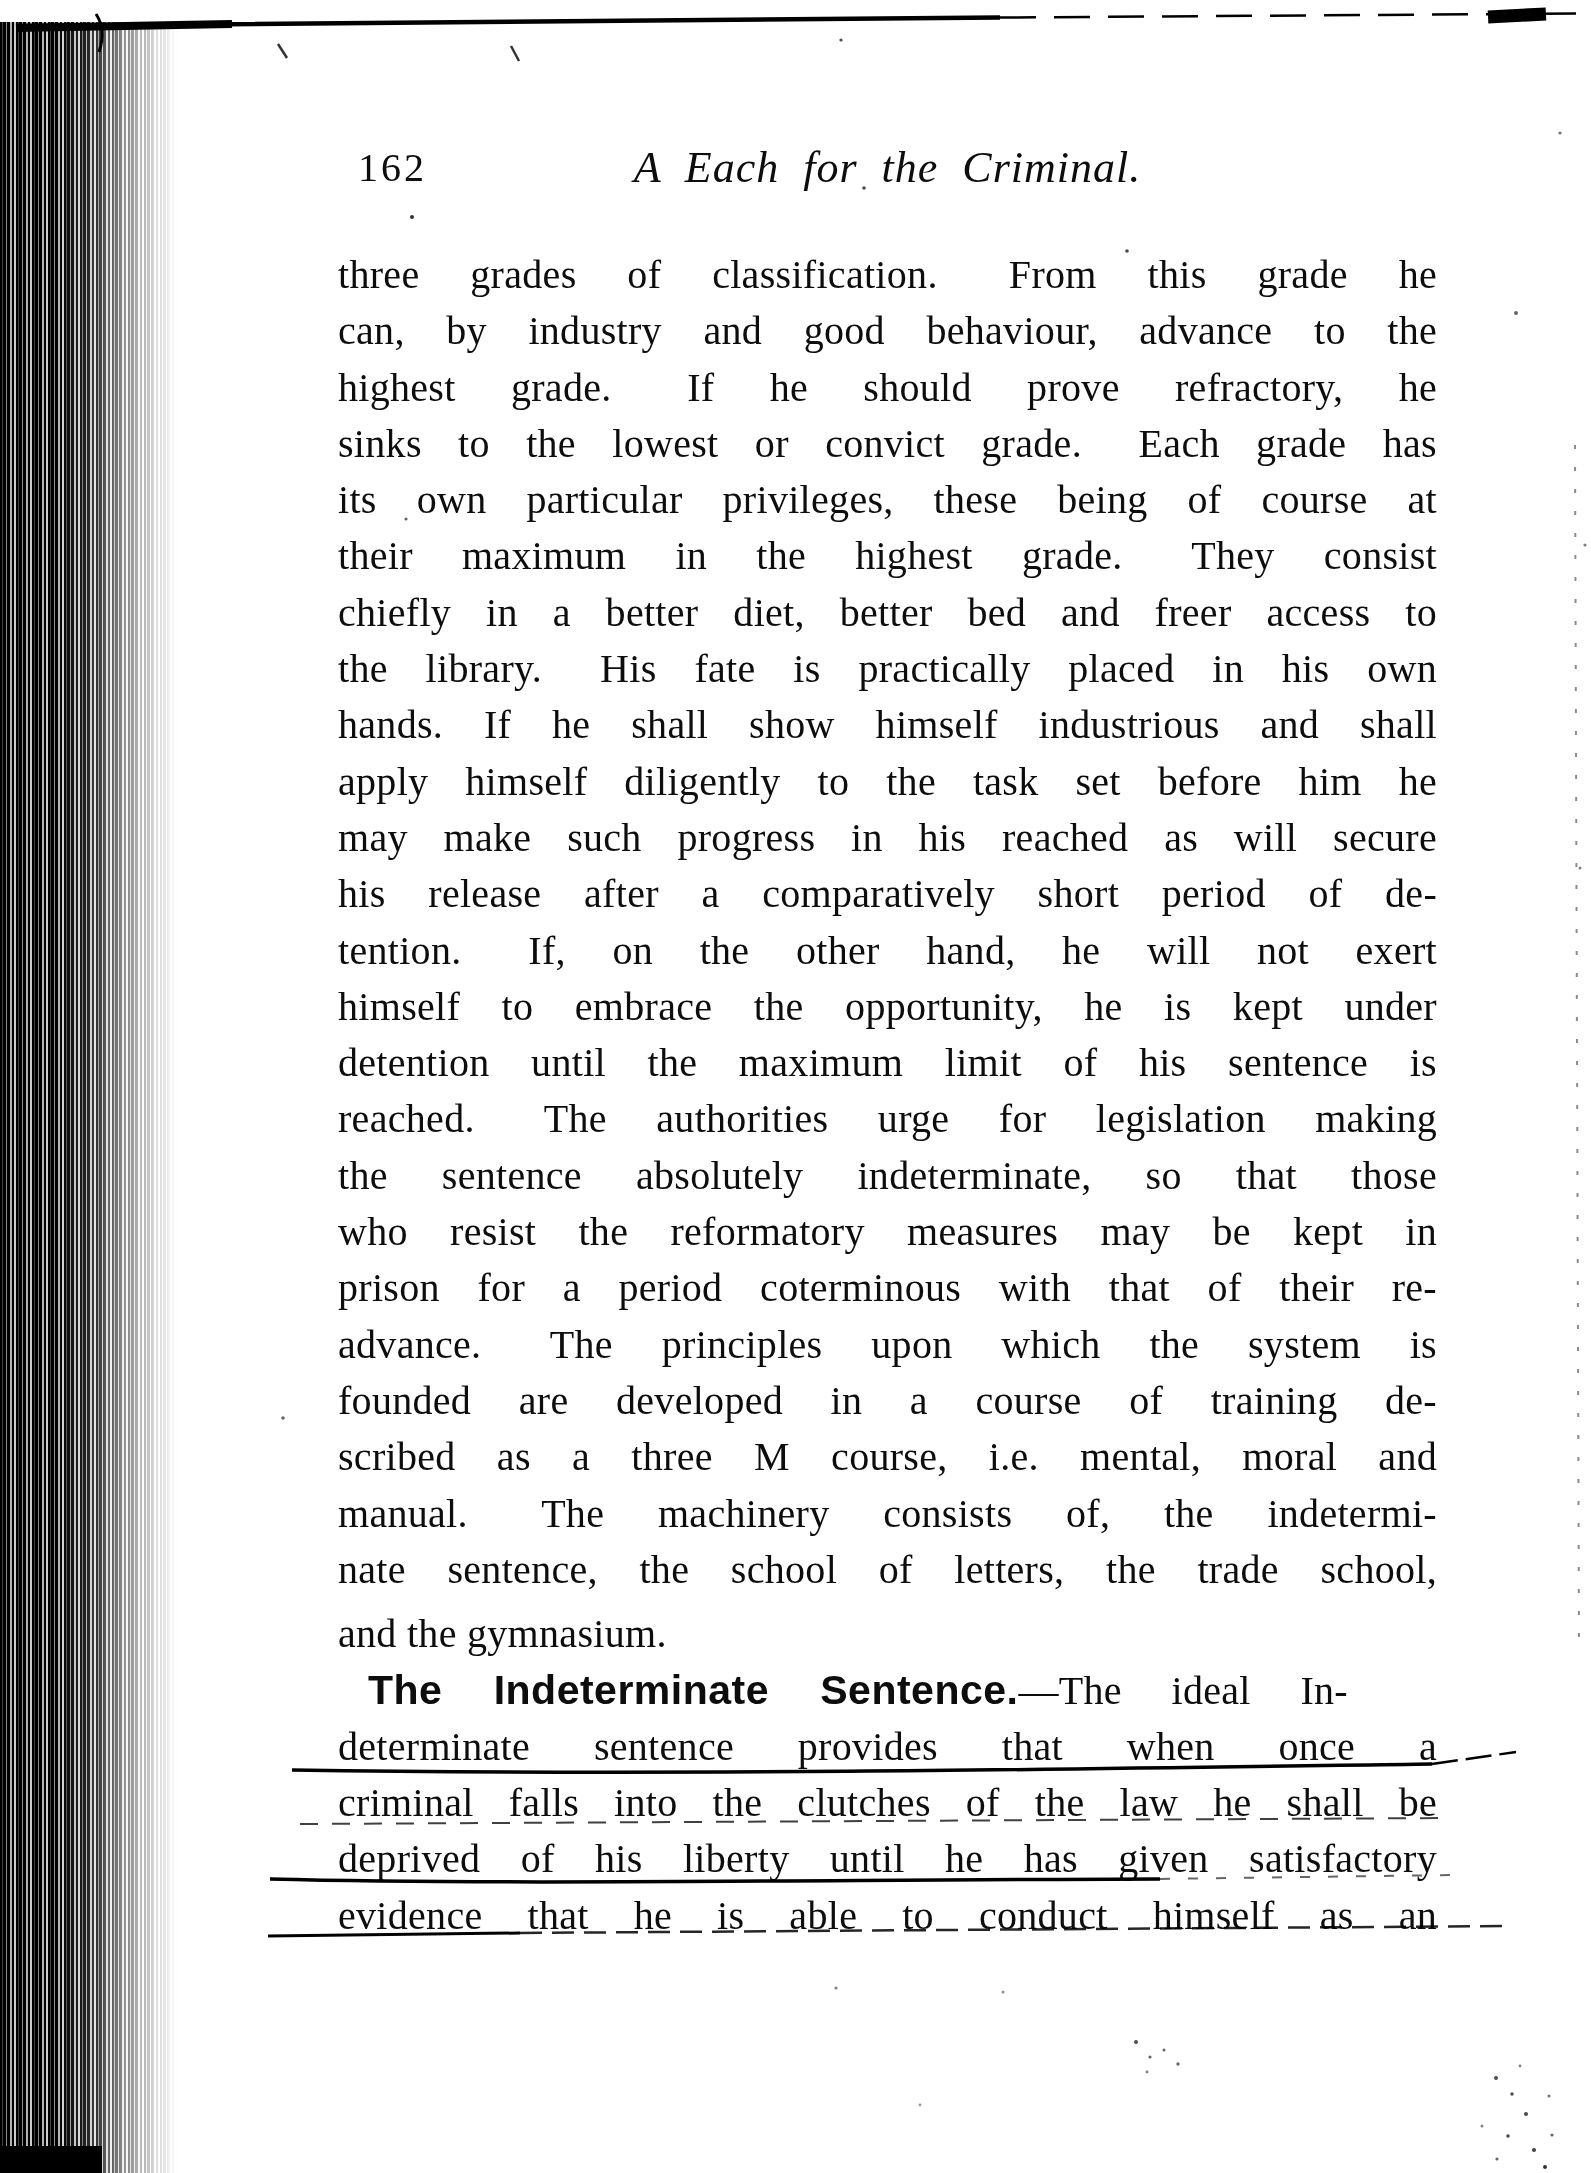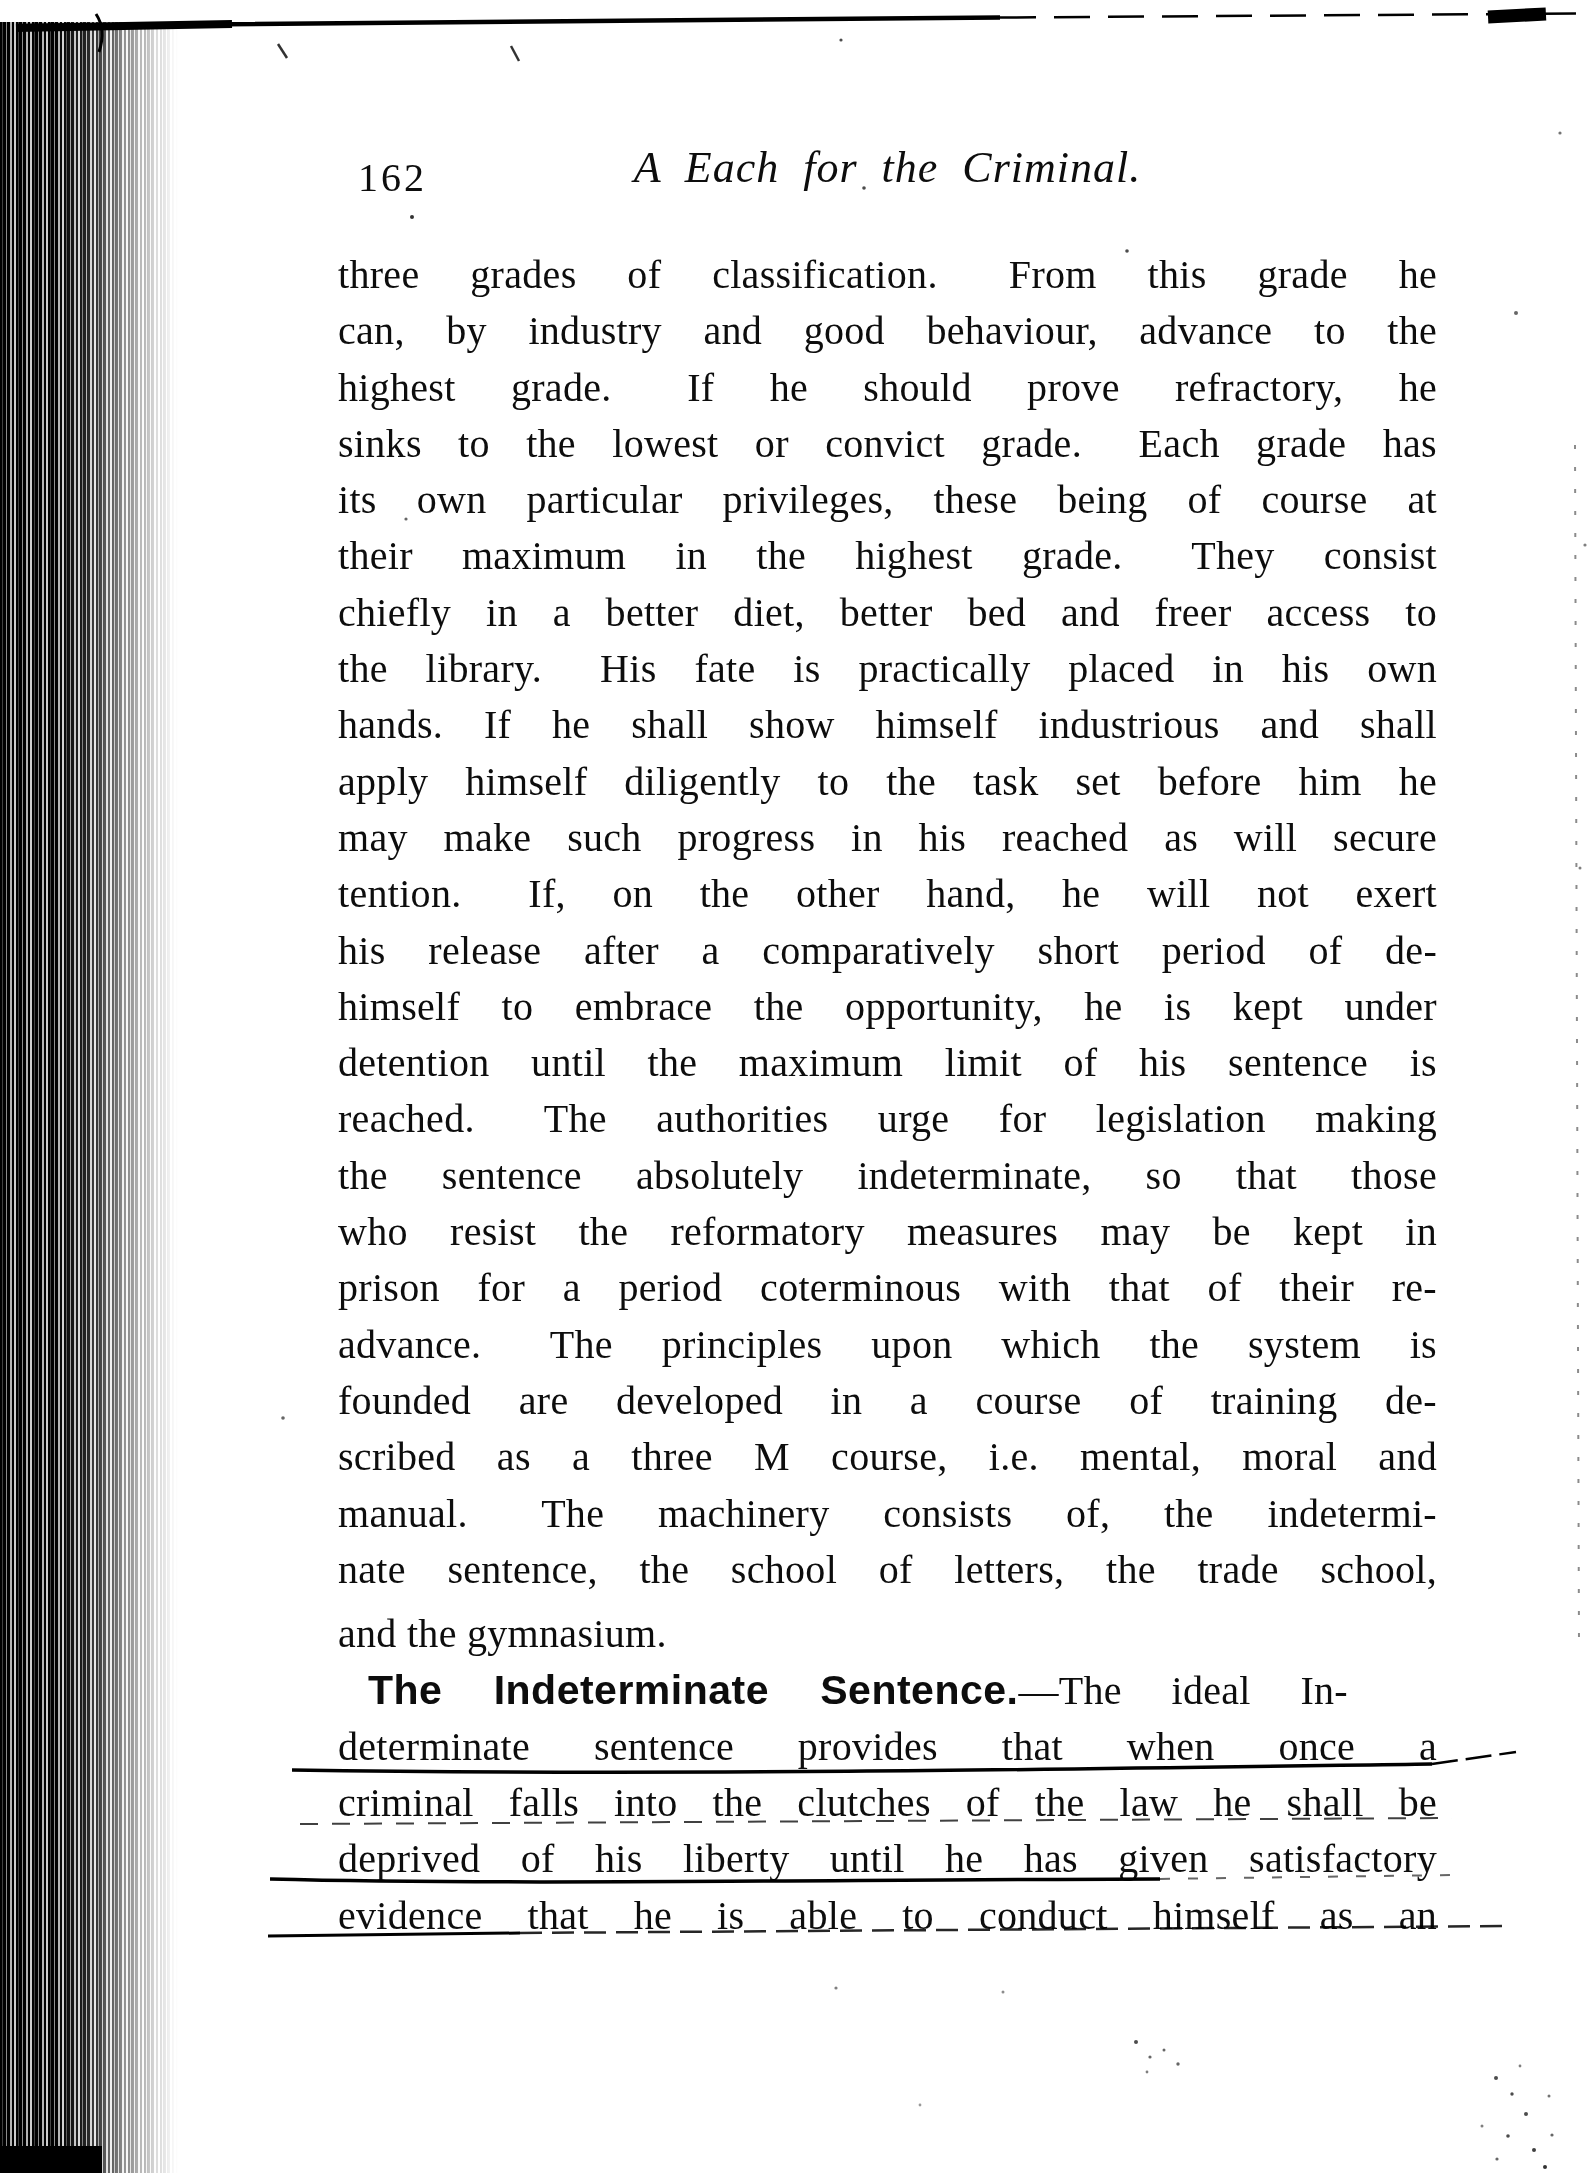--- a/index.html
+++ b/index.html
@@ -18,21 +18,21 @@
       repeating-linear-gradient(90deg,
         rgba(0,0,0,.95) 0 2px, rgba(255,255,255,.25) 2px 3px,
         rgba(0,0,0,.9) 3px 6px, rgba(255,255,255,.55) 6px 7px,
         rgba(0,0,0,.85) 7px 10px, rgba(255,255,255,.7) 10px 12px,
         rgba(0,0,0,.8) 12px 14px, rgba(255,255,255,.8) 14px 16px),
       linear-gradient(90deg,#000 0 40px, rgba(0,0,0,.92) 62px, rgba(0,0,0,.55) 100px, rgba(0,0,0,.25) 135px, rgba(0,0,0,0) 178px);
     -webkit-mask-image:linear-gradient(90deg,#000 0 55px, rgba(0,0,0,.88) 90px, rgba(0,0,0,.5) 124px, rgba(0,0,0,.18) 155px, transparent 178px);
             mask-image:linear-gradient(90deg,#000 0 55px, rgba(0,0,0,.88) 90px, rgba(0,0,0,.5) 124px, rgba(0,0,0,.18) 155px, transparent 178px);
   }
   .header-num{
-    position:absolute;left:358px;top:156px;
+    position:absolute;left:358px;top:146px;
     font-size:40px;line-height:44px;letter-spacing:3px;
   }
   .header-title{
     position:absolute;left:338px;top:144px;width:1099px;
     text-align:center;font-style:italic;font-size:44px;line-height:48px;
     word-spacing:12px;letter-spacing:1px;
   }
   .body-text{
     position:absolute;left:338px;top:247px;width:1099px;
     font-size:40px;line-height:56.3px;letter-spacing:.3px;
@@ -66,22 +66,22 @@
     <div class="line">can, by industry and good behaviour, advance to the</div>
     <div class="line">highest grade.  If he should prove refractory, he</div>
     <div class="line">sinks to the lowest or convict grade.  Each grade has</div>
     <div class="line">its own particular privileges, these being of course at</div>
     <div class="line">their maximum in the highest grade.  They consist</div>
     <div class="line">chiefly in a better diet, better bed and freer access to</div>
     <div class="line">the library.  His fate is practically placed in his own</div>
     <div class="line">hands. If he shall show himself industrious and shall</div>
     <div class="line">apply himself diligently to the task set before him he</div>
     <div class="line">may make such progress in his reached as will secure</div>
+    <div class="line">his release after a comparatively short period of de-</div>
     <div class="line">tention.  If, on the other hand, he will not exert</div>
-    <div class="line">his release after a comparatively short period of de-</div>
     <div class="line">himself to embrace the opportunity, he is kept under</div>
     <div class="line">detention until the maximum limit of his sentence is</div>
     <div class="line">reached.  The authorities urge for legislation making</div>
     <div class="line">the sentence absolutely indeterminate, so that those</div>
     <div class="line">who resist the reformatory measures may be kept in</div>
     <div class="line">prison for a period coterminous with that of their re-</div>
     <div class="line">advance.  The principles upon which the system is</div>
     <div class="line">founded are developed in a course of training de-</div>
     <div class="line">scribed as a three M course, i.e. mental, moral and</div>
     <div class="line">manual.  The machinery consists of, the indetermi-</div>

